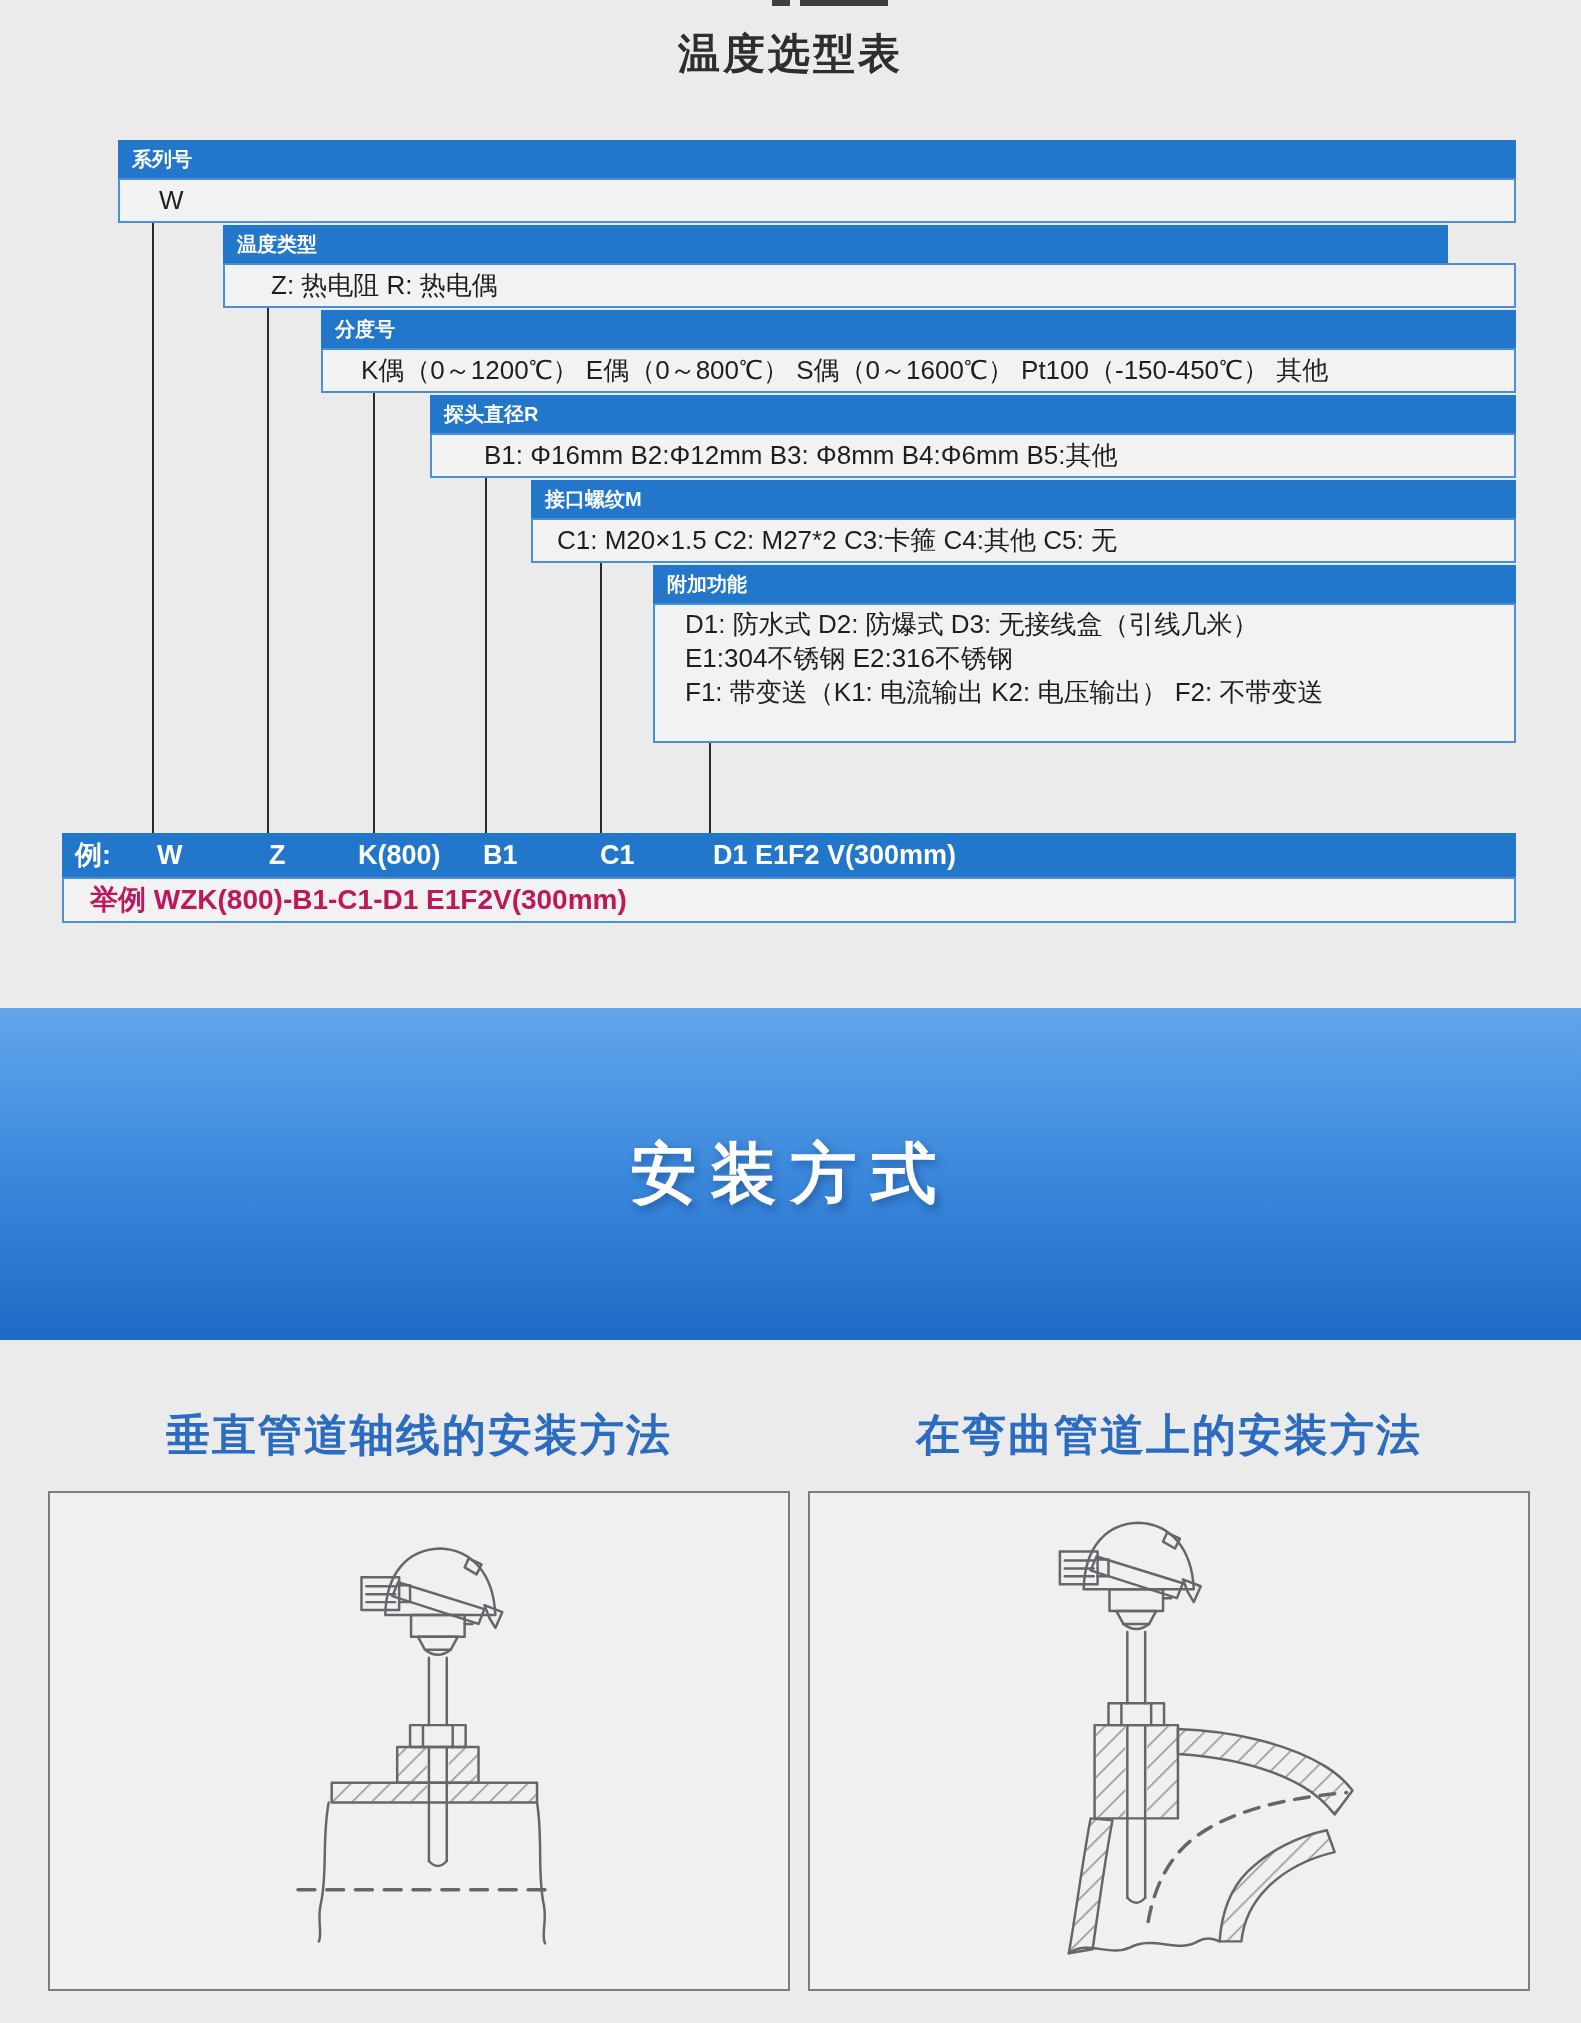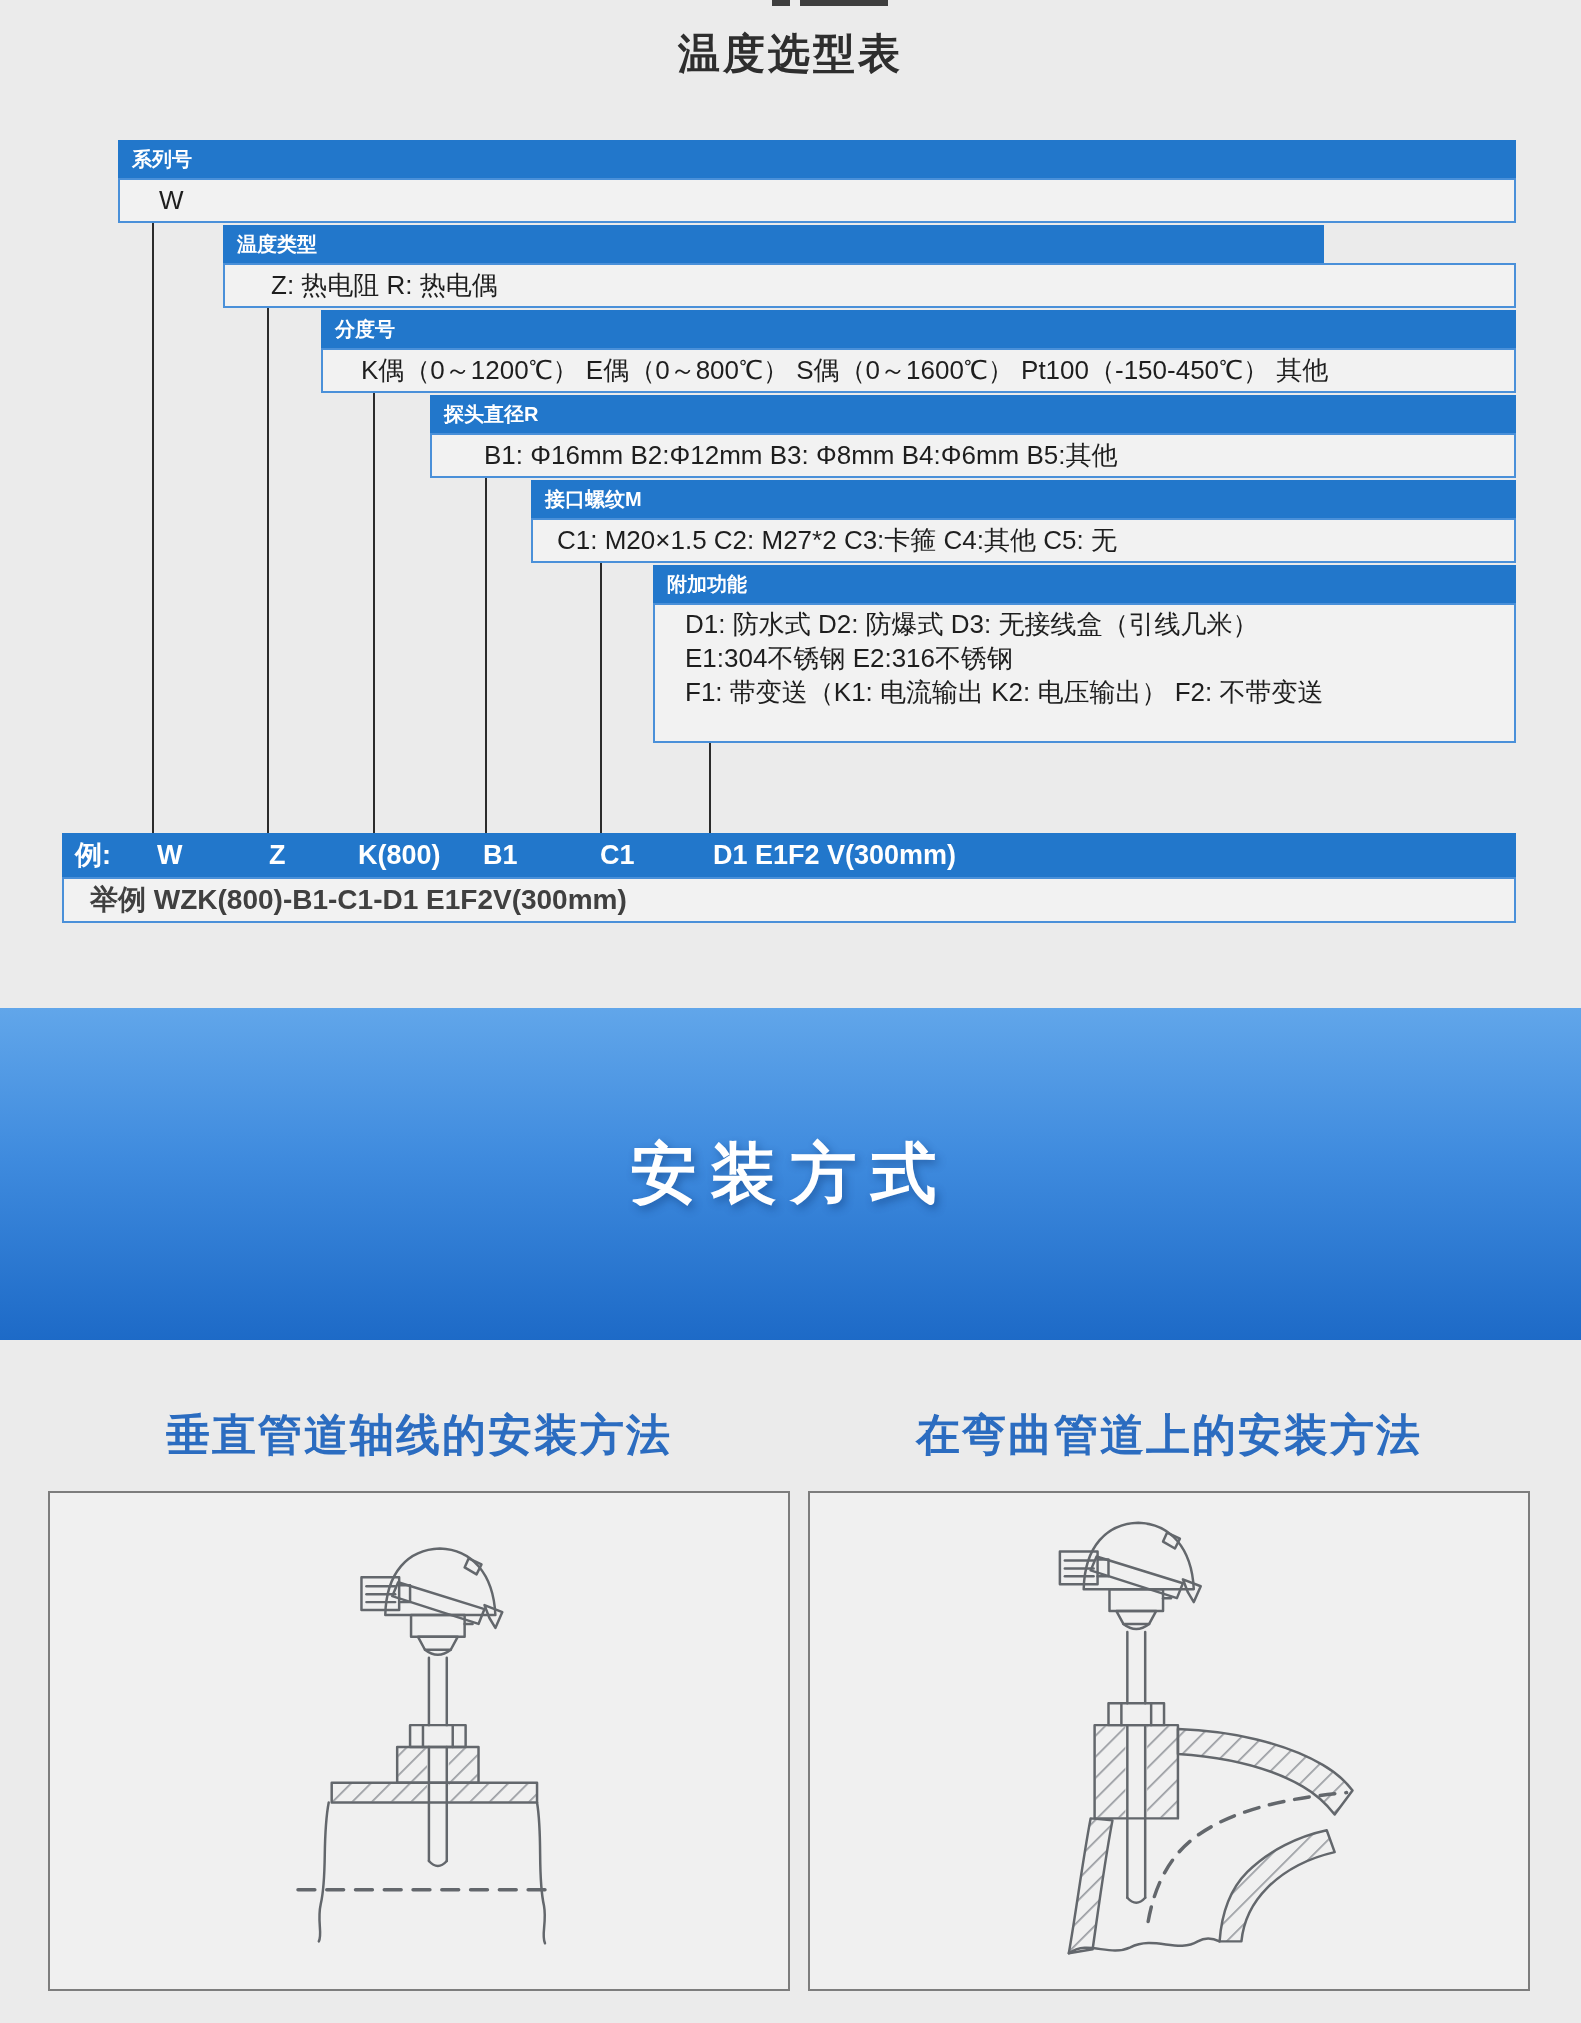--- a/index.html
+++ b/index.html
@@ -15,21 +15,21 @@
         box-sizing:border-box;color:#1e1e1e;font-size:26px;line-height:41px;
         white-space:nowrap;}
   .tval.multi{height:140px;line-height:34px;padding-top:2px;}
   .tval.multi div{white-space:nowrap;}
   .conn{position:absolute;width:2px;background:#2b2b2b;}
   .ex-row{position:absolute;background:#2277cb;color:#ffffff;font-size:27px;
           font-weight:600;height:44px;}
   .ex-row span{position:absolute;top:0;line-height:44px;white-space:nowrap;}
   .full-row{position:absolute;background:#f2f2f2;border:2px solid #4a90d9;
             box-sizing:border-box;height:46px;font-size:28px;line-height:42px;
-            padding-left:26px;color:#404040;font-weight:600;white-space:nowrap;}
+            padding-left:26px;color:#be185d;font-weight:600;white-space:nowrap;}
   .banner{position:absolute;left:0;top:1008px;width:1581px;height:332px;
           background:linear-gradient(180deg,#61a6ea 0%,#3f8bde 45%,#1d6ac7 100%);
           display:flex;align-items:center;justify-content:center;}
   .banner-title{color:#ffffff;font-size:66px;font-weight:600;letter-spacing:14px;
                 text-shadow:3px 4px 8px rgba(10,50,110,.45);}
   .col-heading{position:absolute;top:1406px;font-size:44px;font-weight:700;
                color:#2b6cc0;text-align:center;letter-spacing:2px;}
   .col-heading.left{left:48px;width:742px;}
   .col-heading.right{left:808px;width:722px;}
   .draw-box{position:absolute;top:1491px;height:500px;background:#f0f0f0;
@@ -44,21 +44,21 @@
 <div class="canvas">
 
   <div class="frag" style="left:772px;width:18px;"></div>
   <div class="frag" style="left:800px;width:88px;"></div>
 
   <div class="page-title">温度选型表</div>
 
   <div class="thead" style="left:118px;top:140px;width:1398px">系列号</div>
   <div class="tval" style="left:118px;top:178px;width:1398px;padding-left:39px">W</div>
 
-  <div class="thead" style="left:223px;top:225px;width:1101px">温度类型</div>
+  <div class="thead" style="left:223px;top:225px;width:1225px">温度类型</div>
   <div class="tval" style="left:223px;top:263px;width:1293px;padding-left:46px">Z: 热电阻 R: 热电偶</div>
 
   <div class="thead" style="left:321px;top:310px;width:1195px">分度号</div>
   <div class="tval" style="left:321px;top:348px;width:1195px;padding-left:38px">K偶（0～1200℃） E偶（0～800℃） S偶（0～1600℃） Pt100（-150-450℃） 其他</div>
 
   <div class="thead" style="left:430px;top:395px;width:1086px">探头直径R</div>
   <div class="tval" style="left:430px;top:433px;width:1086px;padding-left:52px">B1: Φ16mm B2:Φ12mm B3: Φ8mm B4:Φ6mm B5:其他</div>
 
   <div class="thead" style="left:531px;top:480px;width:985px">接口螺纹M</div>
   <div class="tval" style="left:531px;top:518px;width:985px;padding-left:24px">C1: M20×1.5 C2: M27*2 C3:卡箍 C4:其他 C5: 无</div>

